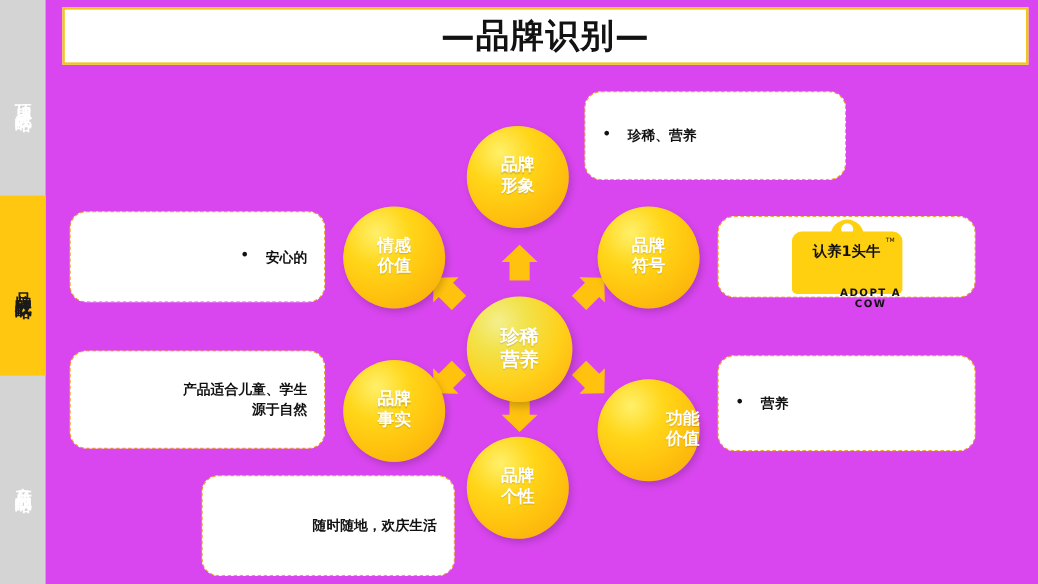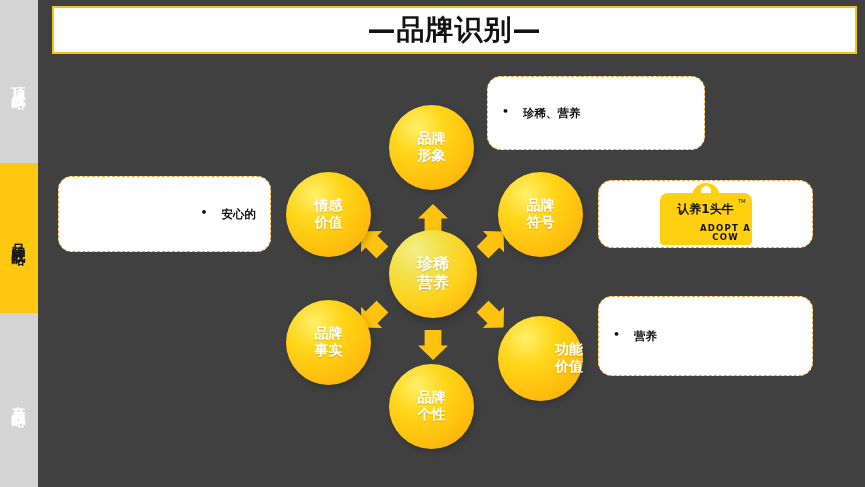--- a/index.html
+++ b/index.html
@@ -5,21 +5,21 @@
   * { box-sizing: border-box; margin: 0; padding: 0; }
   html, body {
     width: 865px; height: 487px;
     overflow: hidden;
     background: #ffffff;
     font-family: "DejaVu Sans", "Liberation Sans", sans-serif;
   }
   #page {
     position: relative;
     width: 865px; height: 487px;
-    background: #404040;
+    background: #d946ef;
   }
 
   
   .sidebar {
     position: absolute;
     left: 0; top: 0;
     width: 38px; height: 487px;
     background: #d4d4d4;
   }
   .side-seg {
@@ -131,21 +131,21 @@
   .logo-cn {
     position: absolute;
     left: 0; top: 20px; width: 92px;
     text-align: center;
     font-size: 12px; font-weight: bold;
     color: #111111; letter-spacing: 0px;
     line-height: 1;
   }
   .logo-en {
     position: absolute;
-    left: 0; top: 41px; width: 92px;
+    left: 0; top: 58px; width: 92px;
     text-align: center;
     font-size: 8.5px; font-weight: bold;
     color: #111111; letter-spacing: 1.2px;
     line-height: 1;
     padding-left: 40px;
   }
   .logo-tm {
     position: absolute;
     right: 6px; top: 16px;
     font-size: 5px; color: #111; line-height: 1;
@@ -178,21 +178,21 @@
     white-space: pre-line;
     text-shadow: 0 1px 1px rgba(0,0,0,0.18);
   }
   .petal {
     width: 85px; height: 85px;
     background: radial-gradient(circle at 33% 26%, #fff06a 0%, #ffd61a 32%, #ffc20e 62%, #f7a70c 100%);
     font-family: Liberation Mono, monospace;
   }
   .petal .clabel { font-size: 14px; }
   .center-circle {
-    left: 389px; top: 230px;
+    left: 389px; top: 247px;
     width: 88px; height: 88px;
     background: radial-gradient(circle at 30% 24%, #f4ef8d 0%, #f2e24a 26%, #ffd01a 58%, #ffa90b 100%);
     box-shadow: 2px 4px 8px rgba(0,0,0,0.22);
   }
   .center-circle .clabel { font-size: 16px; }
 
   #c-top   { left: 389px; top: 105px; }
   #c-tr    { left: 498px; top: 172px; }
   #c-br    { left: 498px; top: 316px; justify-content: flex-end; }
   #c-bot   { left: 389px; top: 364px; }
@@ -238,21 +238,28 @@
     </div>
   </div>
 
   <div class="callout align-right" id="cal-ml">
     <div class="ctext bullet-row">
       <span class="bullet-dot">•</span>
       <span>安心的</span>
     </div>
   </div>
 
-
+  <div class="callout align-right" id="cal-bl">
+    <span class="ctext">产品适合儿童、学生
+源于自然</span>
+  </div>
+
+  <div class="callout align-right" id="cal-bm">
+    <span class="ctext">随时随地，欢庆生活</span>
+  </div>
 
   <div class="callout align-left" id="cal-br">
     <div class="ctext bullet-row">
       <span class="bullet-dot">•</span>
       <span>营养</span>
     </div>
   </div>
 
   <div class="arrow" style="left:418px; top:204px; transform:rotate(0deg);"></div>
   <div class="arrow" style="left:478px; top:227px; transform:rotate(45deg);"></div>

